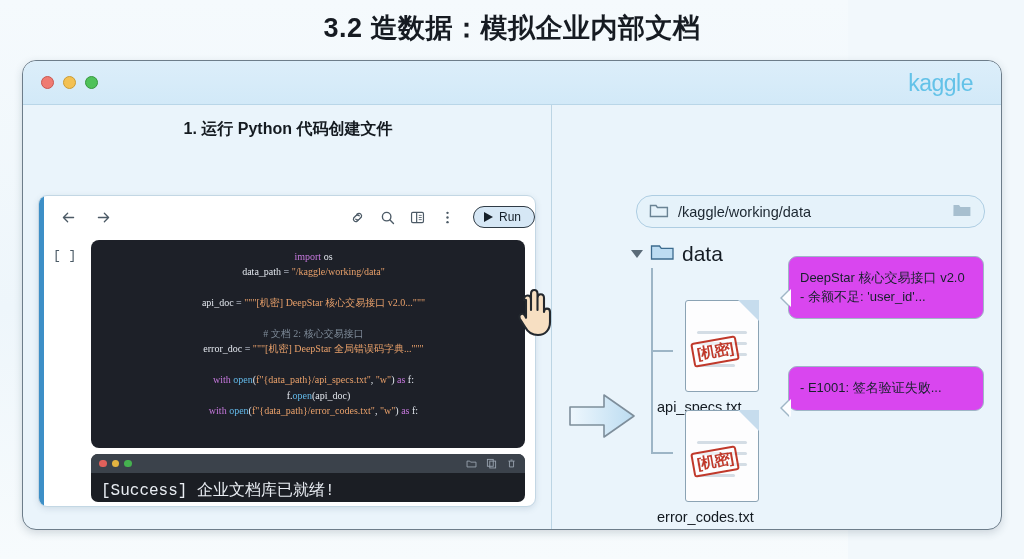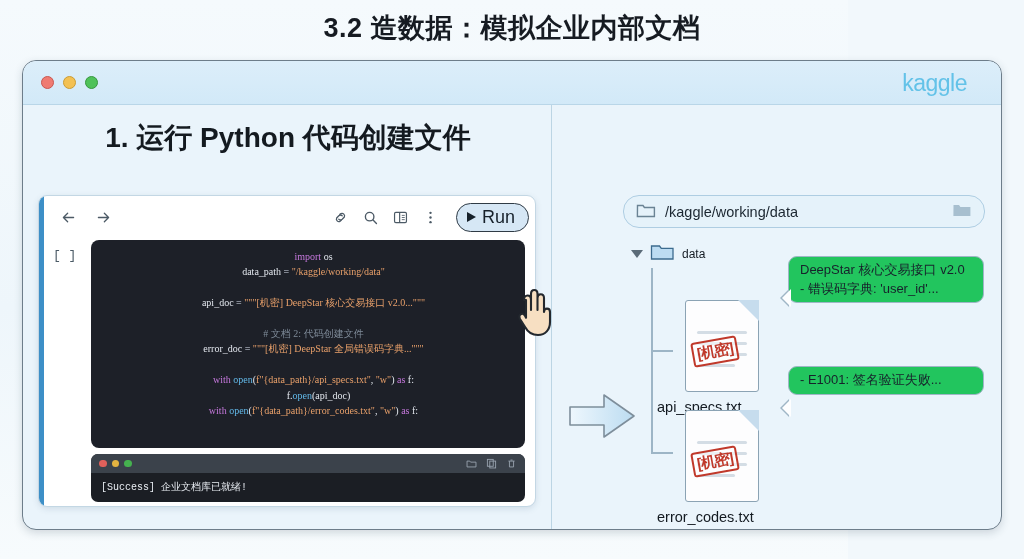--- a/index.html
+++ b/index.html
@@ -39,31 +39,31 @@
     background: linear-gradient(180deg,#dceefa 0%,#d2e9f8 100%);
     border-bottom: 1px solid #b9d6e8;
     border-radius: 13px 13px 0 0;
   }
   .dots { position: absolute; left: 18px; top: 15px; display: flex; gap: 9px; }
   .dot { width: 13px; height: 13px; border-radius: 50%; }
   .dot.red    { background: #ef7b72; border: 1px solid #c9564f; }
   .dot.yellow { background: #f3c153; border: 1px solid #cb9c34; }
   .dot.green  { background: #4fc25a; border: 1px solid #37973f; }
   .kaggle-logo {
-    position: absolute; right: 34px; top: 9px;
+    position: absolute; right: 28px; top: 9px;
     font-size: 23px; color: #63c2e8; font-weight: 500;
     letter-spacing: -.5px;
   }
 
   .window-body { position: relative; height: 426px; }
 
   
   .col-head {
     position: absolute;
-    font-size: 28px; font-weight: bold; color: #141a20;
+    font-size: 16px; font-weight: bold; color: #141a20;
     text-align: center;
   }
   .col-head.left  { left: 10px;  top: 14px; width: 510px; }
   .col-head.right { left: 600px; top: 14px; width: 370px; }
 
   
   .divider {
     position: absolute; left: 528px; top: 0; width: 1px; height: 426px;
     background: #bcd5e4;
   }
@@ -86,22 +86,22 @@
     position: absolute; left: 5px; top: 0; right: 0; height: 42px;
     display: flex; align-items: center;
   }
   .nav-arrows { display: flex; gap: 18px; margin-left: 16px; color: #4c5a66; }
   .tb-icons { margin-left: auto; display: flex; align-items: center; gap: 13px; color: #4c5a66; }
   .tb-ic { width: 17px; height: 17px; display: block; }
   .run-btn {
     display: flex; align-items: center; gap: 6px;
     background: #d6e7f5; border: 1.4px solid #2f3b45;
     border-radius: 15px; padding: 3px 13px 3px 10px;
-    margin-left: 4px; margin-right: 6px;
-    font-size: 18px; color: #16202a; font-weight: 500;
+    margin-left: 4px; margin-right: 0;
+    font-size: 12px; color: #16202a; font-weight: 500;
   }
   .run-tri {
     width: 0; height: 0;
     border-left: 9px solid #16202a;
     border-top: 5.5px solid transparent;
     border-bottom: 5.5px solid transparent;
   }
   .cell-prompt {
     position: absolute; left: 14px; top: 52px;
     font-family: "Liberation Mono","DejaVu Sans Mono",monospace;
@@ -143,21 +143,21 @@
   }
   .term-dots { display: flex; gap: 5px; }
   .tdot { width: 7.5px; height: 7.5px; border-radius: 50%; }
   .tdot.red { background: #e0605b; }
   .tdot.yel { background: #e3b341; }
   .tdot.grn { background: #45b14f; }
   .term-icons { margin-left: auto; display: flex; gap: 9px; color: #9aa4b0; }
   .tic { width: 11px; height: 11px; display: block; }
   .term-out {
     font-family: "Liberation Mono","DejaVu Sans Mono",monospace;
-    font-size: 10px; color: #e9edf3;
+    font-size: 16px; color: #e9edf3;
     padding: 7px 0 0 10px;
   }
 
   
   .cursor-hand {
     position: absolute; left: 487px; top: 176px;
     width: 46px; height: 56px;
     pointer-events: none;
   }
 
@@ -173,36 +173,37 @@
     width: 362px; height: 316px;
   }
   .pathbar {
     position: relative;
     height: 33px;
     background: #e5f2fa;
     border: 1px solid #aecde2;
     border-radius: 16px;
     display: flex; align-items: center;
     padding: 0 12px;
+    margin-left: 13px;
   }
   .path-text {
     margin-left: 9px;
     font-size: 14.5px; color: #1b2630;
   }
   .path-right-ic { margin-left: auto; }
 
   .tree { position: relative; margin-top: 14px; }
   .tree-row { display: flex; align-items: center; gap: 7px; padding-left: 8px; }
   .caret {
     width: 0; height: 0;
     border-left: 6px solid transparent;
     border-right: 6px solid transparent;
     border-top: 8px solid #5b6b78;
   }
-  .tree-label { font-size: 12px; color: #151c24; }
+  .tree-label { font-size: 21px; color: #151c24; }
   .tree-line {
     position: absolute; left: 28px; top: 26px;
     width: 1.5px; height: 185px; background: #9db5c6;
   }
   .branch {
     position: absolute; left: 28px;
     width: 22px; height: 1.5px; background: #9db5c6;
   }
   .branch.b1 { top: 108px; }
   .branch.b2 { top: 210px; }
@@ -244,24 +245,24 @@
   .file-name {
     margin-top: 7px;
     font-size: 14.5px; color: #131a21;
     white-space: nowrap;
     margin-left: -28px;
   }
 
   
   .bubble {
     position: absolute;
-    background: #22c55e;
+    background: #d946ef;
     border: 1.3px solid #9fb6c6;
     border-radius: 9px;
-    padding: 4px 11px;
+    padding: 12px 11px;
   }
   .bubble.b1 { left: 165px; top: 14px; width: 196px; }
   .bubble.b2 { left: 165px; top: 124px; width: 196px; }
   .bubble-line { font-size: 13px; line-height: 18.5px; color: #17212b; white-space: nowrap; }
   .bubble-tail, .bubble-tail-in {
     position: absolute; left: -9px; top: 32px;
     width: 0; height: 0;
     border-top: 9px solid transparent;
     border-bottom: 9px solid transparent;
     border-right: 9px solid #9fb6c6;
@@ -343,21 +344,21 @@
         </div>
 
         <div class="cell-prompt">[ ]</div>
 
         <div class="code-box" id="code-box">
             <div class="code-line"><span class="k">import</span><span class="va"> os</span></div>
             <div class="code-line"><span class="va">data_path </span><span class="pn">= </span><span class="s">"/kaggle/working/data"</span></div>
             <div class="code-line">&nbsp;</div>
             <div class="code-line"><span class="va">api_doc </span><span class="pn">= </span><span class="s">"""[机密] DeepStar 核心交易接口 v2.0..."""</span></div>
             <div class="code-line">&nbsp;</div>
-            <div class="code-line"><span class="cm"># 文档 2: 代码创建文件</span></div>
+            <div class="code-line"><span class="cm"># 文档 2: 核心交易接口</span></div>
             <div class="code-line"><span class="va">error_doc </span><span class="pn">= </span><span class="s">"""[机密] DeepStar 全局错误码字典..."""</span></div>
             <div class="code-line">&nbsp;</div>
             <div class="code-line"><span class="k">with </span><span class="fn">open</span><span class="va">(</span><span class="s">f"{data_path}/api_specs.txt"</span><span class="va">, </span><span class="s">"w"</span><span class="va">) </span><span class="k">as</span><span class="va"> f:</span></div>
             <div class="code-line"><span class="va">    f.</span><span class="fn">open</span><span class="va">(api_doc)</span></div>
             <div class="code-line"><span class="k">with </span><span class="fn">open</span><span class="va">(</span><span class="s">f"{data_path}/error_codes.txt"</span><span class="va">, </span><span class="s">"w"</span><span class="va">) </span><span class="k">as</span><span class="va"> f:</span></div>
           </div>
 
         <div class="terminal">
           <div class="term-bar">
             <div class="term-dots">
@@ -446,21 +447,21 @@
               <span class="fl fl4"></span>
               <span class="stamp">[机密]</span>
             </div>
             <div class="file-name">api_specs.txt</div>
           </div>
 
           <div class="bubble b1">
             <span class="bubble-tail"></span>
             <span class="bubble-tail-in"></span>
             <div class="bubble-line">DeepStar 核心交易接口 v2.0</div>
-            <div class="bubble-line">- 错误码字典: 'user_id'...</div>
+            <div class="bubble-line">- 余额不足: 'user_id'...</div>
           </div>
 
           <div class="file-entry e2">
             <div class="file-icon">
               <span class="fold"></span>
               <span class="fl fl1"></span>
               <span class="fl fl2"></span>
               <span class="fl fl3"></span>
               <span class="fl fl4"></span>
               <span class="stamp">[机密]</span>

